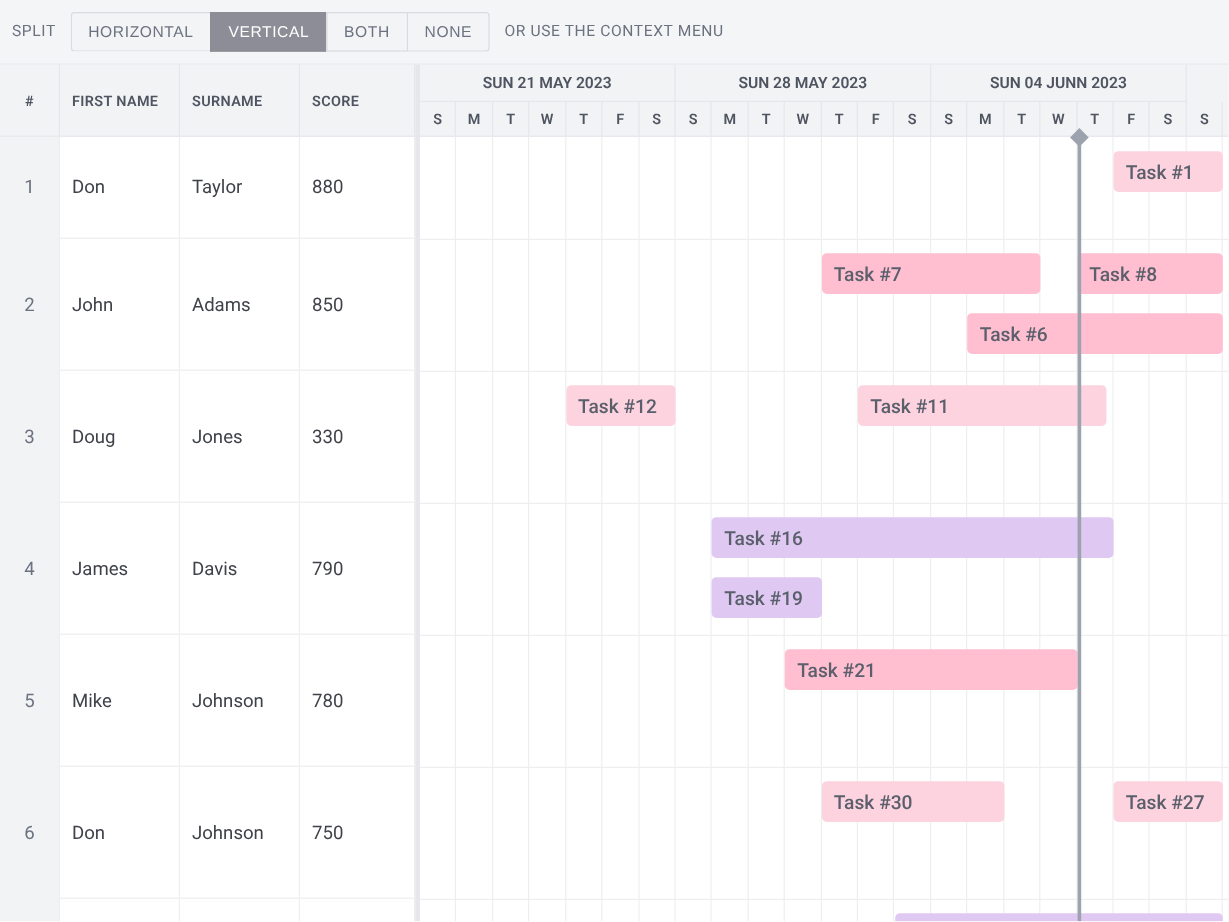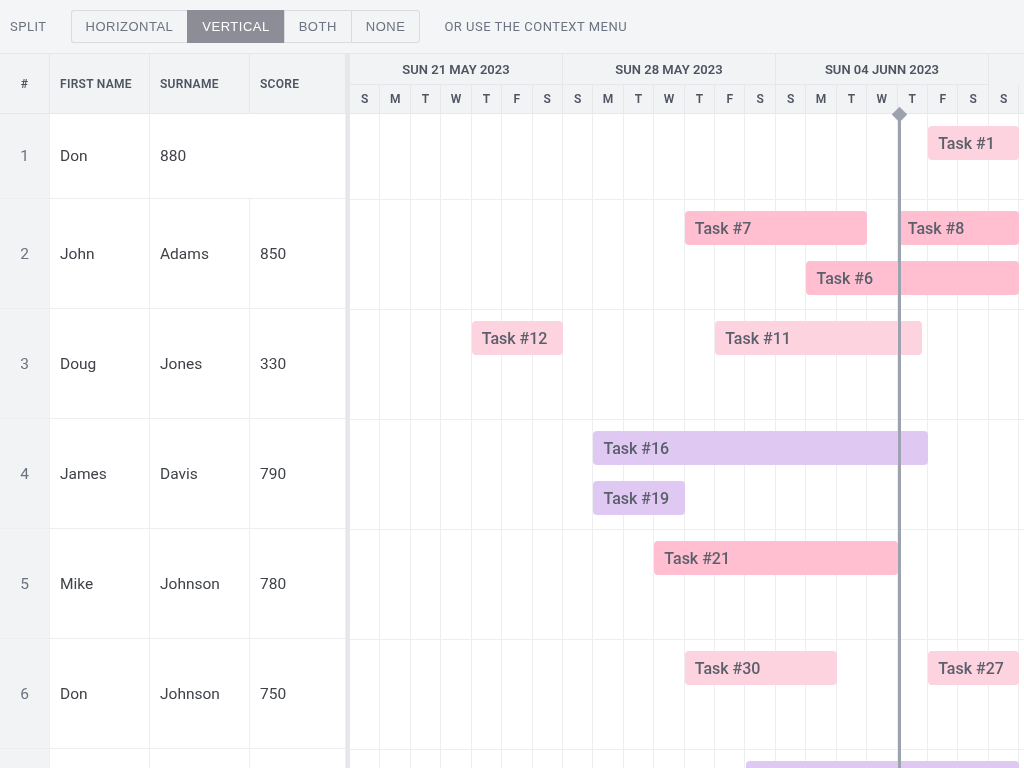--- a/index.html
+++ b/index.html
@@ -17,21 +17,21 @@
     --task-text:#5a5f6b;
     --today:#9ca3af;
     --btn-bg:#f3f4f6;
     --btn-border:#d9dbe0;
     --btn-active:#8c8d96;
   }
   *{box-sizing:border-box;}
   html,body{margin:0;padding:0;height:100%;font-family:"Segoe UI",Roboto,Helvetica,Arial,sans-serif;font-size:14px;color:var(--text);background:#fff;}
   .view{width:1024px;height:768px;overflow:hidden;position:relative;background:var(--bg);}
   
-  .toolbar{display:flex;align-items:center;height:54px;padding:0 10px;background:var(--bg);border-bottom:1px solid var(--border);gap:12px;}
+  .toolbar{display:flex;align-items:center;height:54px;padding:0 10px;background:var(--bg);border-bottom:1px solid var(--border);}
   .toolbar-label{color:var(--text-muted);font-size:13px;letter-spacing:.5px;}
   .segmented{display:inline-flex;margin:0 12px;}
   .seg-btn{padding:8px 14px;font-size:13px;letter-spacing:.5px;color:var(--text-muted);background:var(--btn-bg);border:1px solid var(--btn-border);border-right:none;cursor:pointer;}
   .seg-btn:first-child{border-radius:3px 0 0 3px;}
   .seg-btn:last-child{border-radius:0 3px 3px 0;border-right:1px solid var(--btn-border);}
   .seg-btn.active{background:var(--btn-active);color:#fff;border-color:var(--btn-active);}
   .hint{color:var(--text-muted);font-size:13px;letter-spacing:.5px;}
   
   .split{position:absolute;top:54px;left:0;right:0;bottom:0;display:flex;}
   .left-grid{flex:0 0 350px;display:flex;flex-direction:column;background:#fff;border-right:4px solid var(--border);}
@@ -89,20 +89,21 @@
       <div class="thead">
         <div class="th c-idx">#</div>
         <div class="th c-fn">FIRST NAME</div>
         <div class="th c-sn">SURNAME</div>
         <div class="th c-sc">SCORE</div>
       </div>
       <div class="g-body" id="grid-body">
           <div class="g-row" style="height: 85px;">
             <div class="td c-idx">1</div>
             <div class="td c-fn">Don</div>
+            <div class="td c-sn">Taylor</div>
             <div class="td c-sc">880</div>
           </div>
           <div class="g-row" style="height: 110px;">
             <div class="td c-idx">2</div>
             <div class="td c-fn">John</div>
             <div class="td c-sn">Adams</div>
             <div class="td c-sc">850</div>
           </div>
           <div class="g-row" style="height: 110px;">
             <div class="td c-idx">3</div>

